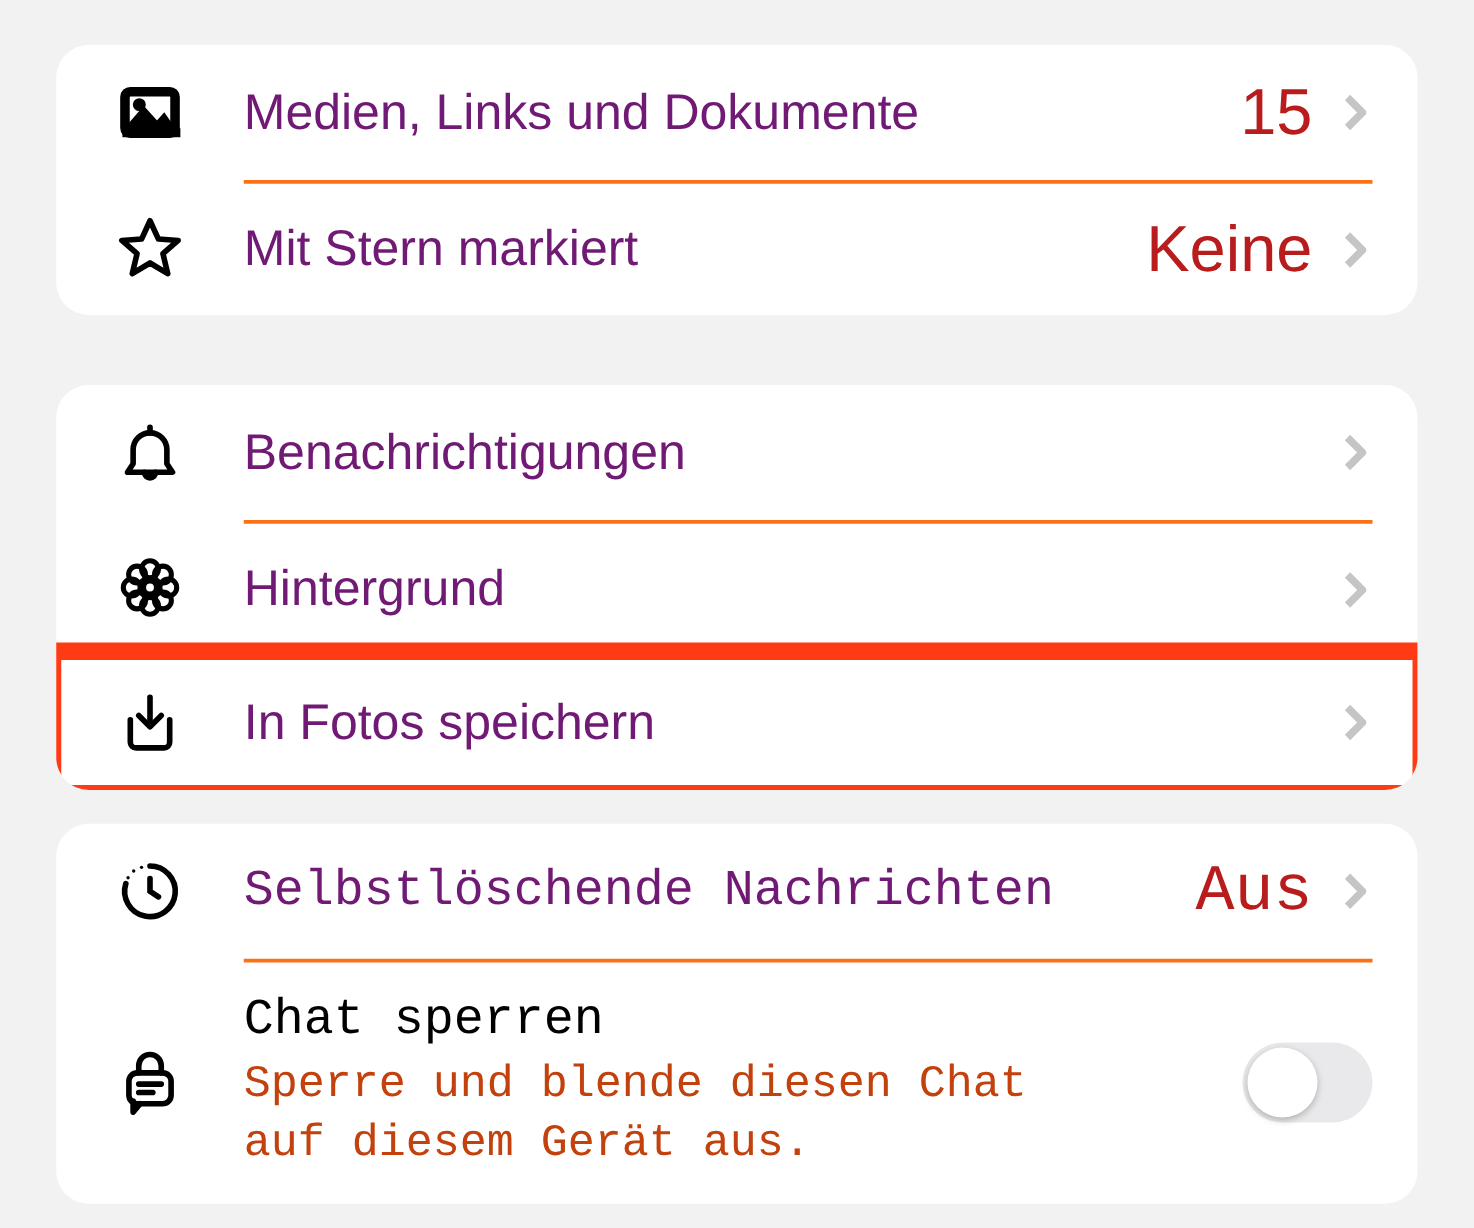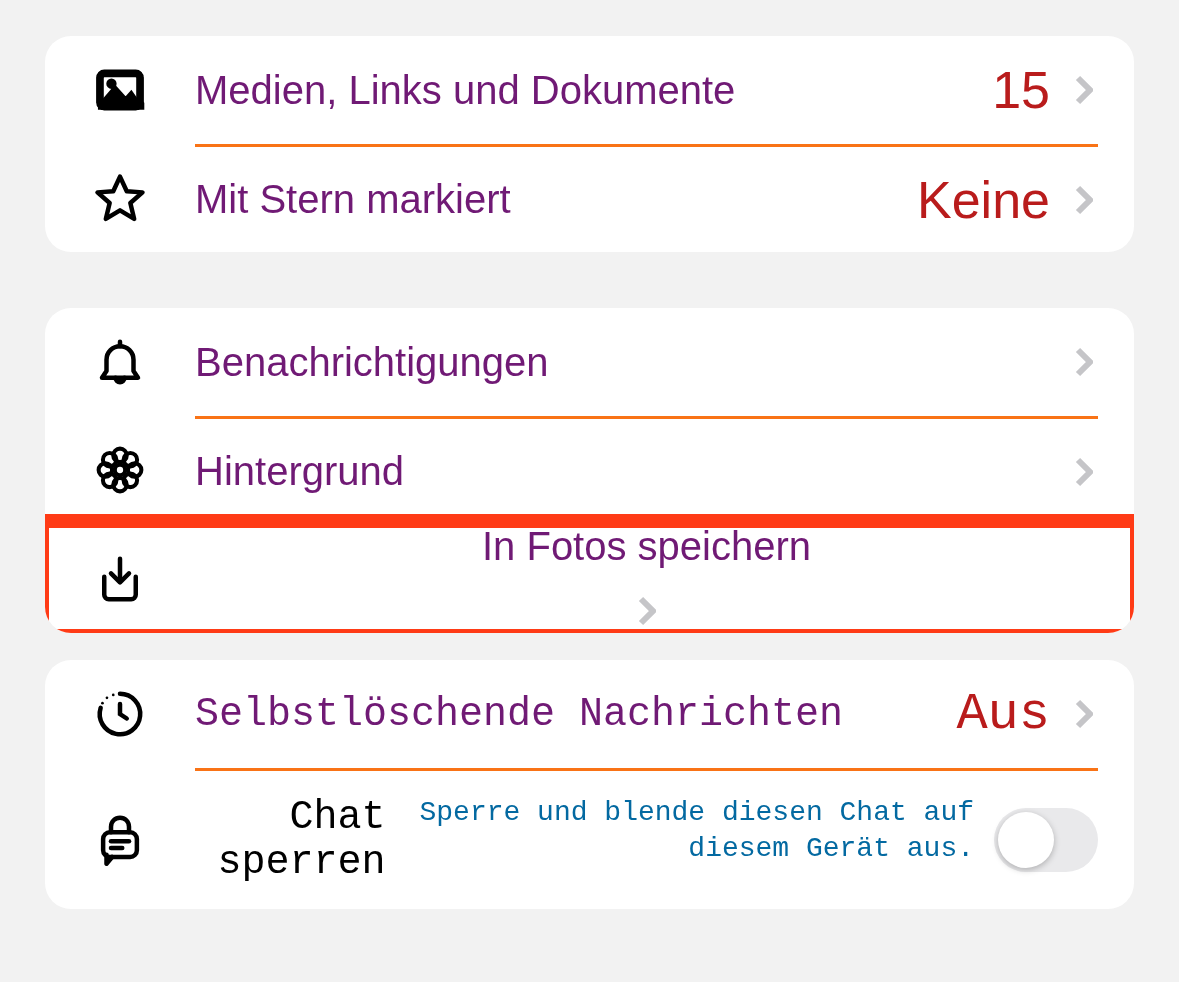--- a/index.html
+++ b/index.html
@@ -47,27 +47,27 @@
     display: flex; align-items: center; justify-content: center;
   }
   .chevron svg { width: 18px; height: 32px; stroke: #c5c5c8; stroke-width: 4; fill: none; }
 
   .highlight {
     outline: 14px solid #ff3b16;
     outline-offset: -4px;
     position: relative;
     z-index: 5;
   }
-  .highlight .body-col { border-top: none; flex-direction: column; }
+  .highlight .body-col { border-top: none; }
 
   
   .two-line .body-col { padding: 24px 0; }
-  .text-stack { display: flex; flex-direction: row; flex:1; gap: 22px; text-align: right; }
+  .text-stack { display: flex; flex-direction: column; flex:1; gap: 6px; }
   .text-stack .title { font-size: 40px; color:#000; }
-  .text-stack .sub { font-size: 28px; color: #0369a1; line-height: 1.3; max-width: 700px;}
+  .text-stack .sub { font-size: 36px; color: #c2410c; line-height: 1.3; max-width: 700px;}
 
   
   .toggle {
     width: 104px; height: 64px; background: #e9e9eb; border-radius: 32px;
     position: relative; flex-shrink:0;
   }
   .toggle .knob {
     position: absolute; left: 4px; top: 4px;
     width: 56px; height: 56px; background: #fff; border-radius: 50%;
     box-shadow: 0 2px 6px rgba(0,0,0,0.25);

